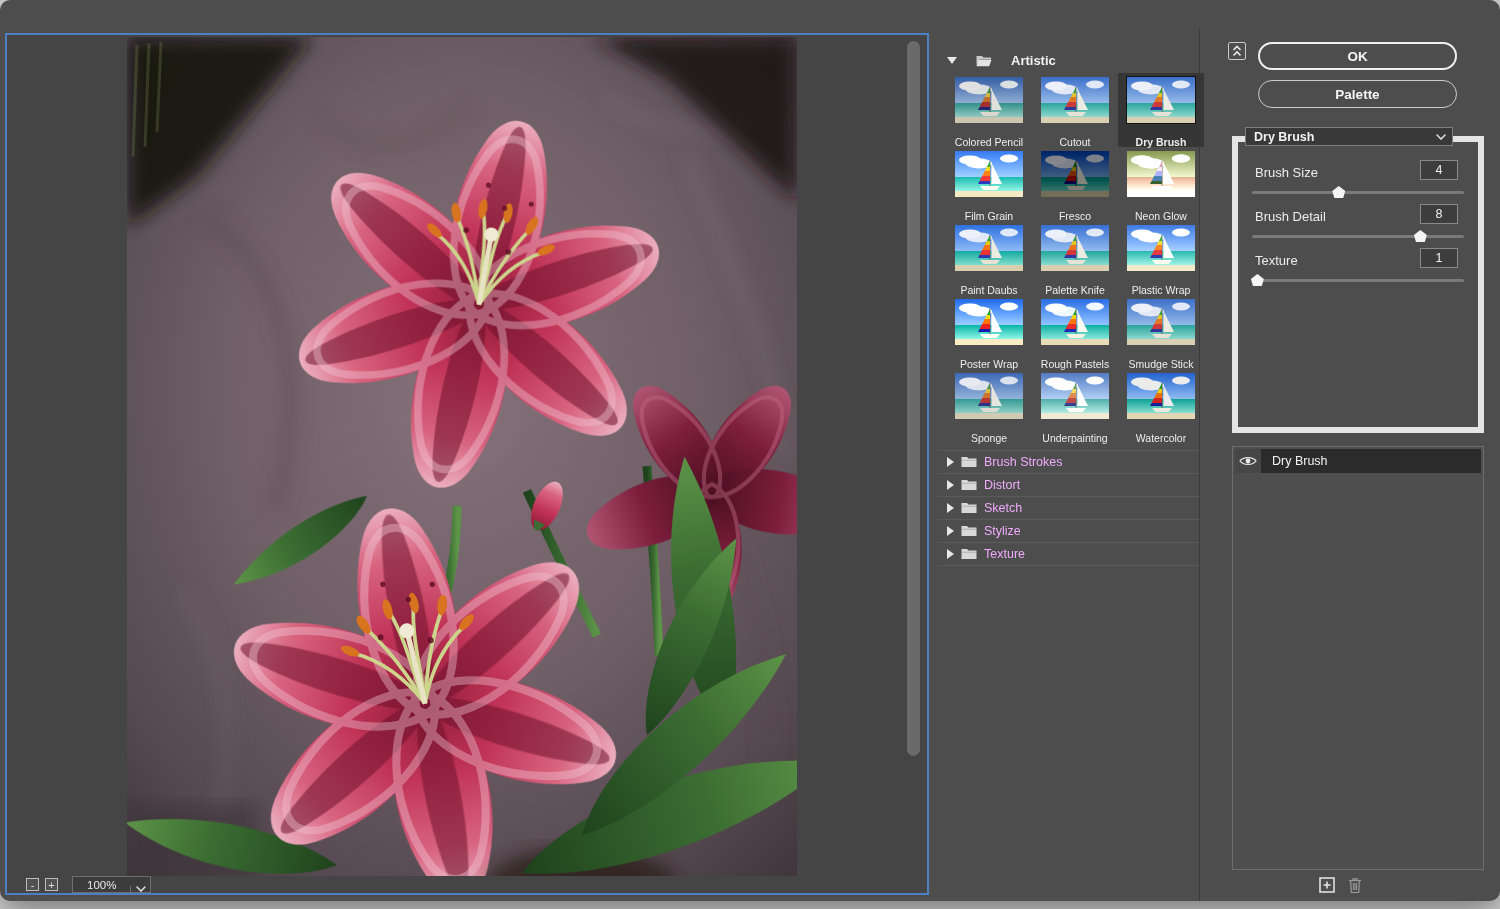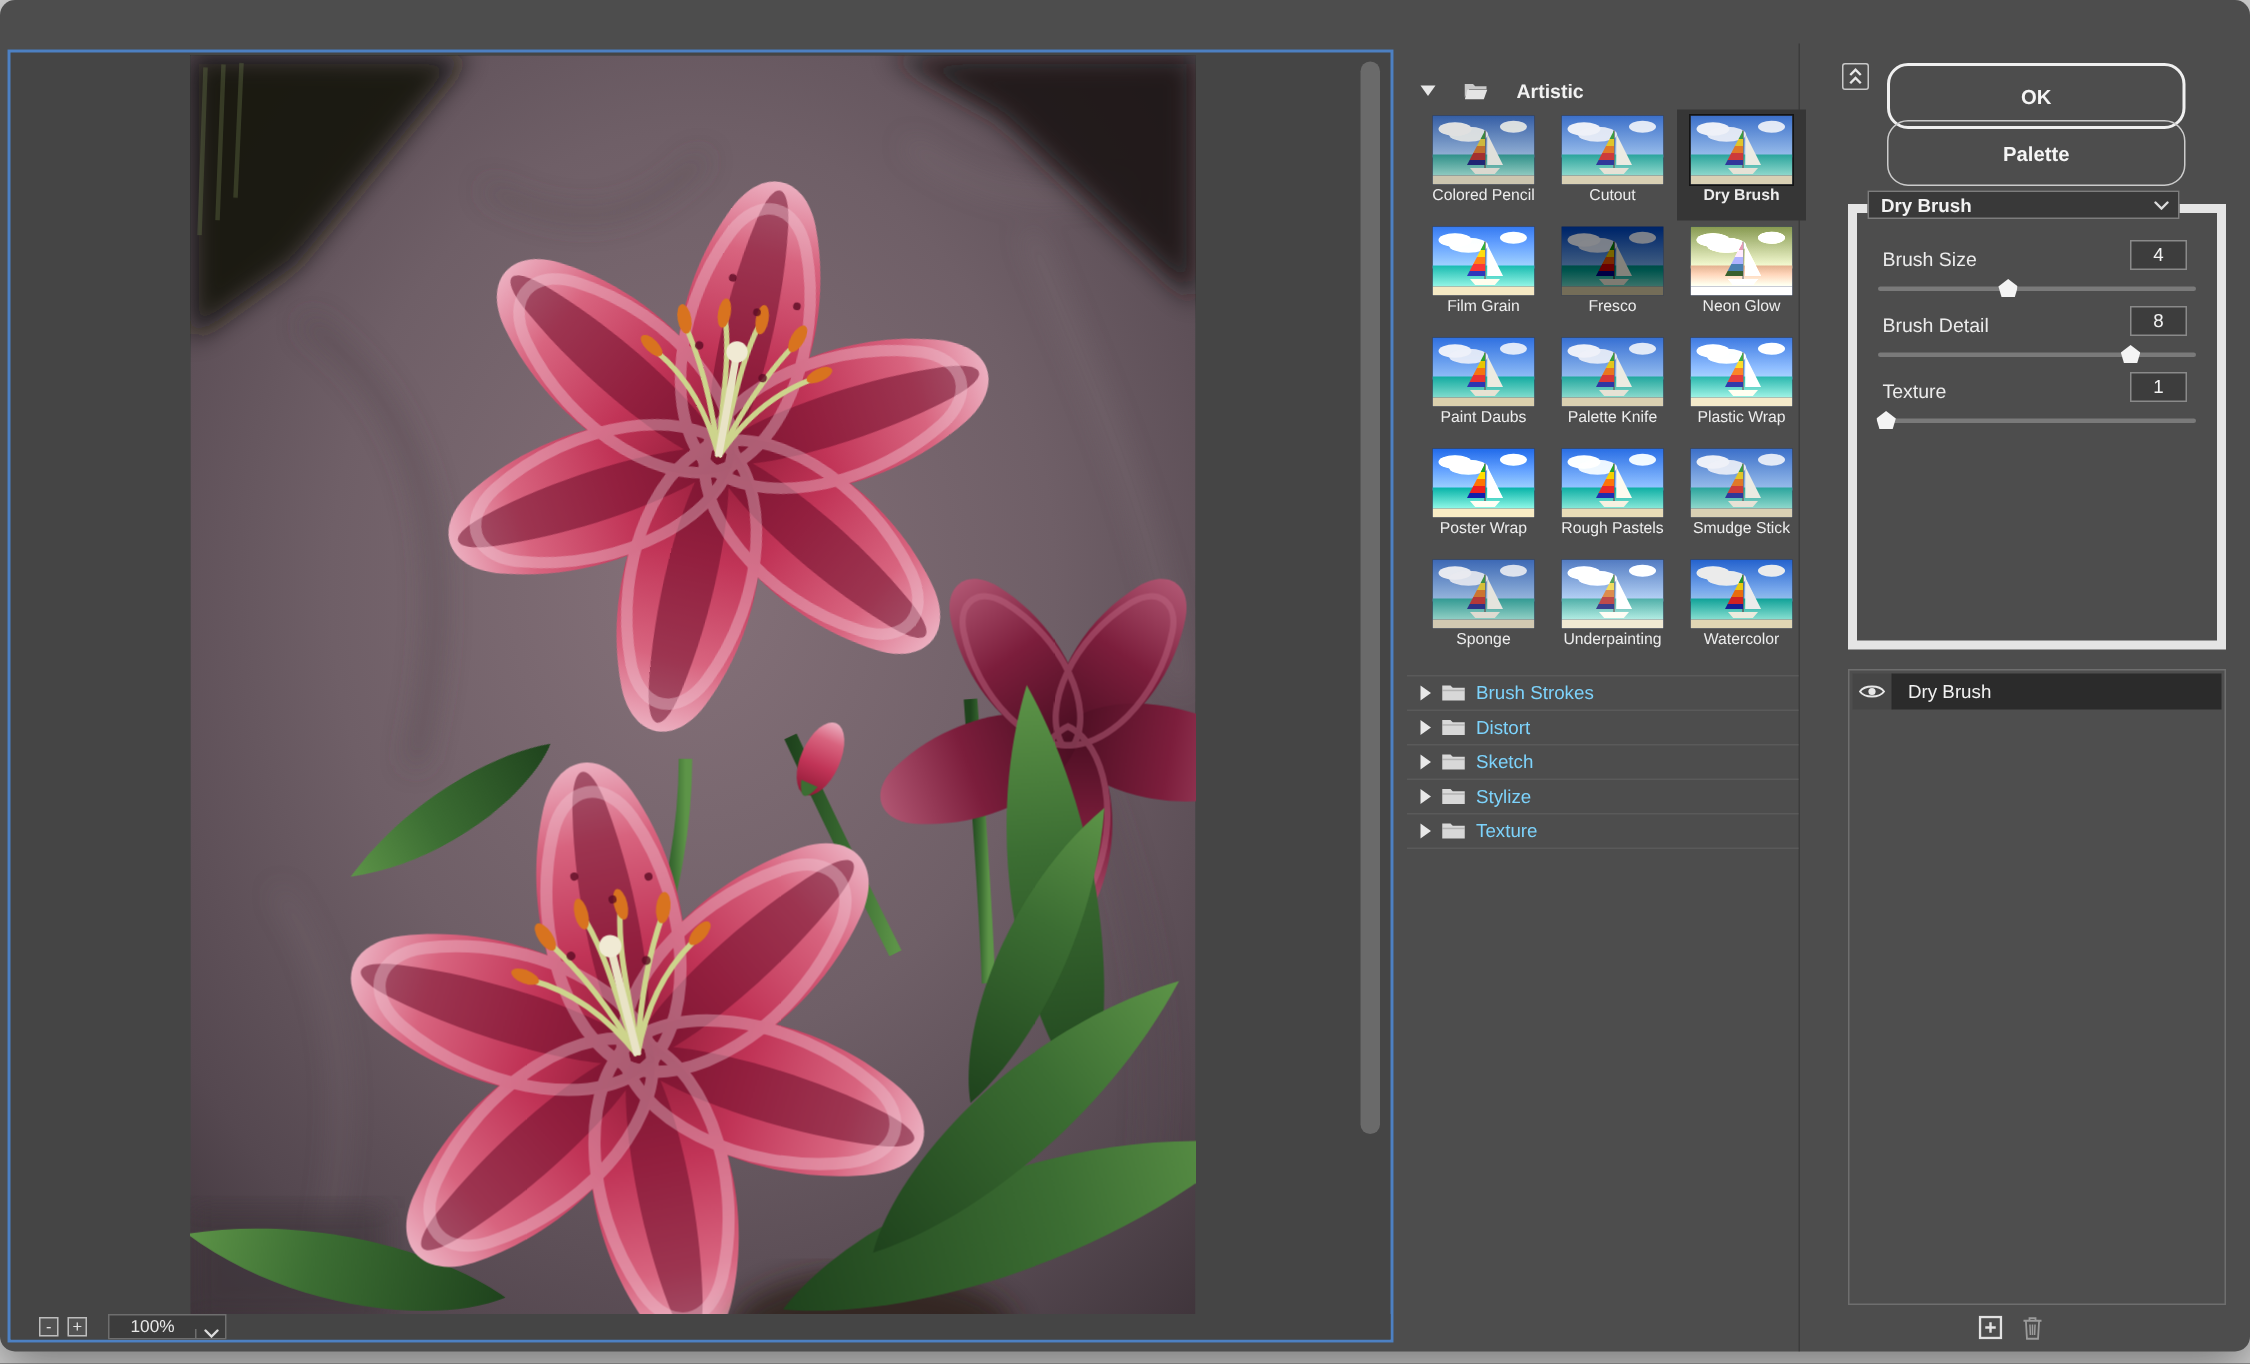--- a/index.html
+++ b/index.html
@@ -26,44 +26,44 @@
   
   .fpanel{position:absolute;left:938px;top:0;width:262px;height:100%;border-right:1px solid #3c3c3c;box-sizing:border-box;}
   .cathead{display:flex;align-items:center;gap:19px;padding:24px 0 5px 9px;cursor:pointer;}
   .tri-down{width:0;height:0;border-left:5px solid transparent;border-right:5px solid transparent;border-top:7px solid #e8e8e8;}
   .tri-right{width:0;height:0;border-top:5px solid transparent;border-bottom:5px solid transparent;border-left:7px solid #e8e8e8;}
   .cathead .catlabel{font-size:13px;font-weight:bold;color:#f2f2f2;}
   .fgrid{display:grid;grid-template-columns:repeat(3,86px);padding-left:8px;}
   .fcell{height:74px;text-align:center;padding-top:4px;box-sizing:border-box;cursor:pointer;}
   .fthumb{width:68px;height:46px;margin:0 auto;background:#203050;}
   .boat{width:68px;height:46px;display:block;}
-  .flabel{margin-top:1px;font-size:10.5px;color:#ededed;}
+  .flabel{margin-top:13px;font-size:10.5px;color:#ededed;}
   .fcell.selected{background:#363636;}
   .fcell.selected .flabel{font-weight:bold;}
   .fcell.selected .fthumb{outline:1px solid #141414;}
   .v-coloredpencil .boat{filter:saturate(.75) contrast(1.2) brightness(.88);}
   .v-filmgrain .boat{filter:contrast(1.05) brightness(1.1) saturate(1.15);}
   .v-fresco .boat{filter:brightness(.55) contrast(1.4);}
   .v-neonglow .boat{filter:hue-rotate(215deg) saturate(.45) brightness(1.35);}
   .v-paintdaubs .boat{filter:saturate(1.25);}
   .v-paletteknife .boat{filter:blur(.5px) saturate(1.1);}
   .v-plasticwrap .boat{filter:brightness(1.1) contrast(1.05);}
   .v-posteredges .boat{filter:contrast(1.35) saturate(1.05);}
   .v-roughpastels .boat{filter:saturate(1.15) contrast(1.15);}
   .v-smudgestick .boat{filter:blur(.4px);}
   .v-sponge .boat{filter:saturate(.85) contrast(1.05) brightness(.95);}
   .v-underpainting .boat{filter:saturate(.7) brightness(1.12) blur(.5px);}
   .v-watercolor .boat{filter:contrast(1.3) brightness(.92);}
   .catlist{margin-top:7px;border-bottom:1px solid #5a5a5a;}
-  .catrow{display:flex;align-items:center;gap:7px;height:22px;padding-left:9px;border-top:1px solid #5a5a5a;font-size:12.5px;color:#7dd3fc;cursor:pointer;}
+  .catrow{display:flex;align-items:center;gap:7px;height:22px;padding-left:9px;border-top:1px solid #5a5a5a;font-size:12.5px;color:#f0abfc;cursor:pointer;}
 
   
   .rpanel{position:absolute;left:1207px;top:0;right:0;height:100%;}
   .collapsebtn{position:absolute;left:21px;top:13px;width:18px;height:18px;border:1px solid #c9c9c9;border-radius:2px;background:transparent;display:flex;align-items:center;justify-content:center;box-sizing:border-box;cursor:pointer;padding:0;}
-  .pillbtn{position:absolute;left:51px;width:199px;height:44px;border-radius:14px;background:transparent;color:#f5f5f5;font-size:13.5px;font-weight:bold;box-sizing:border-box;cursor:pointer;font-family:"Liberation Sans",sans-serif;}
+  .pillbtn{position:absolute;left:51px;width:199px;height:28px;border-radius:14px;background:transparent;color:#f5f5f5;font-size:13.5px;font-weight:bold;box-sizing:border-box;cursor:pointer;font-family:"Liberation Sans",sans-serif;}
   .okbtn{top:13px;border:2px solid #f0f0f0;}
   .defbtn{top:51px;border:1.5px solid #cccccc;}
   .dropdown{position:absolute;left:38px;top:98px;width:208px;height:19px;background:#393939;border:1px solid #7d7d7d;box-sizing:border-box;display:flex;align-items:center;z-index:2;cursor:pointer;}
   .dropdown .dval{flex:1;padding-left:8px;font-size:12.5px;font-weight:bold;color:#f2f2f2;}
   .dropdown .dchev{margin-right:6px;display:flex;}
   .group{position:absolute;left:25px;top:107px;width:252px;height:297px;border:6px solid #e5e5e5;box-sizing:border-box;}
   .slabel{position:absolute;left:17px;font-size:13px;color:#ececec;}
   .sval{position:absolute;right:20px;width:38px;height:20px;background:#3d3d3d;border:1px solid #8a8a8a;color:#f2f2f2;font-size:12.5px;text-align:center;line-height:19px;box-sizing:border-box;}
   .strack{position:absolute;left:14px;right:14px;height:3px;background:#7a7a7a;border-radius:2px;cursor:pointer;}
   .sthumb{position:absolute;top:-5px;width:13px;height:12px;background:#f4f4f4;clip-path:polygon(50% 0,100% 42%,84% 100%,16% 100%,0 42%);filter:drop-shadow(0 0 1px #1a1a1a);cursor:pointer;}

